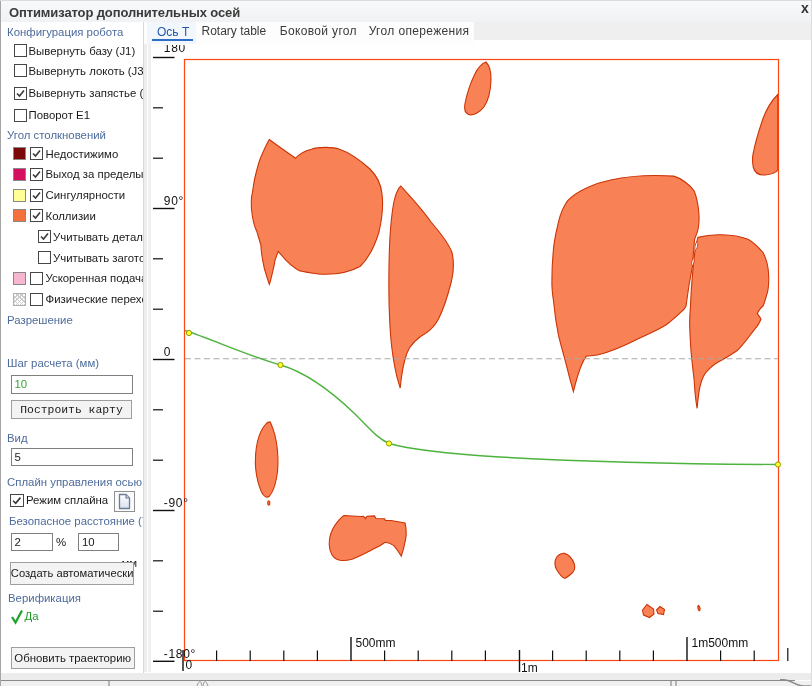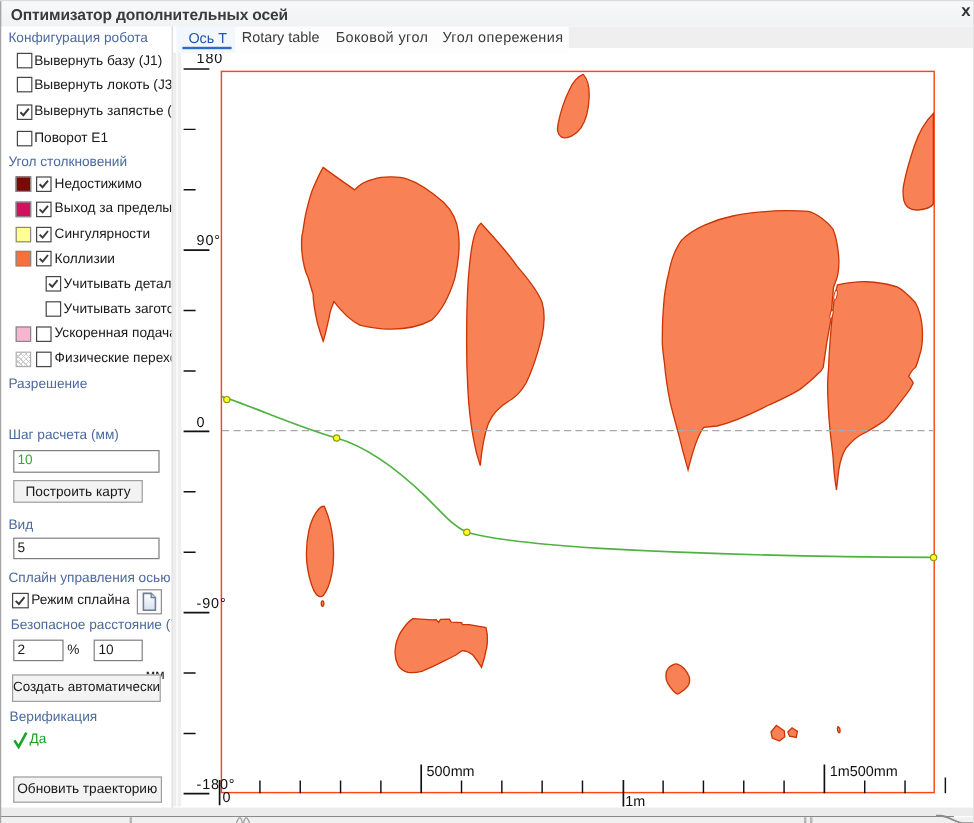--- a/index.html
+++ b/index.html
@@ -267,21 +267,21 @@
     repeating-linear-gradient(45deg,#cccccc 0 1px,transparent 1px 3px),
     repeating-linear-gradient(-45deg,#cccccc 0 1px,#fff 1px 3px);"></div>
   <div class="cb" style="left:30px;top:292.6px;"></div>
   <div class="lbl" style="left:45.5px;top:293.1px;">Физические переходы</div>
 
   <div class="hdr" style="left:7px;top:313.5px;">Разрешение</div>
 
   <div class="hdr" style="left:7px;top:357px;">Шаг расчета (мм)</div>
   <div class="inp" style="left:10.5px;top:375px;width:122.5px;height:18.5px;color:#3aa23a;">10</div>
 
-  <div class="btn" style="left:11px;top:399.5px;width:108px;height:19px;line-height:18px;">Построить карту</div>
+  <div class="btn" style="left:11px;top:399.5px;width:121px;height:19px;line-height:18px;font-family:Liberation Mono, monospace;">Построить карту</div>
 
   <div class="hdr" style="left:7px;top:431.5px;">Вид</div>
   <div class="inp" style="left:10.5px;top:447.5px;width:122.5px;height:18.5px;">5</div>
 
   <div class="hdr" style="left:7px;top:476px;">Сплайн управления осью</div>
   <div class="cb" style="left:10px;top:493.5px;width:13.5px;height:13.5px;">
     <svg width="11.5" height="11.5" viewBox="0 0 11 11">
         <polyline points="2,5.5 4.5,8 9,2.5" fill="none" stroke="#3a3a3a" stroke-width="1.6"></polyline>
       </svg>
   </div>

